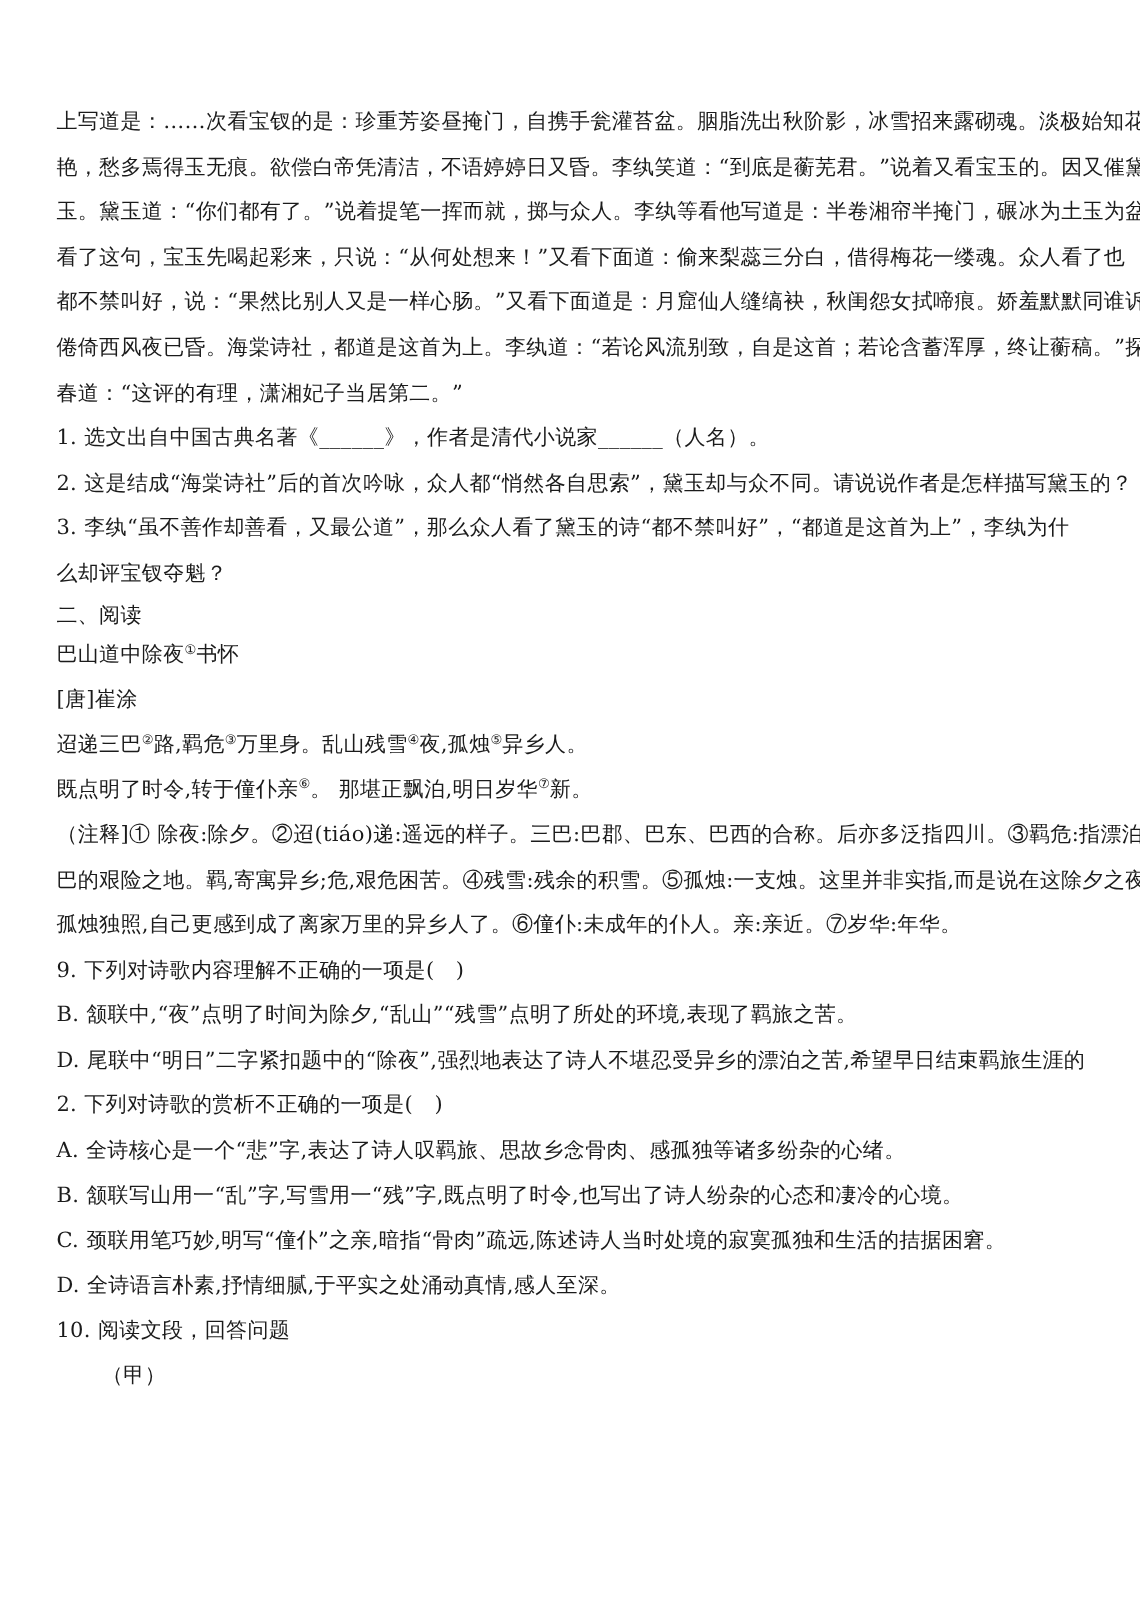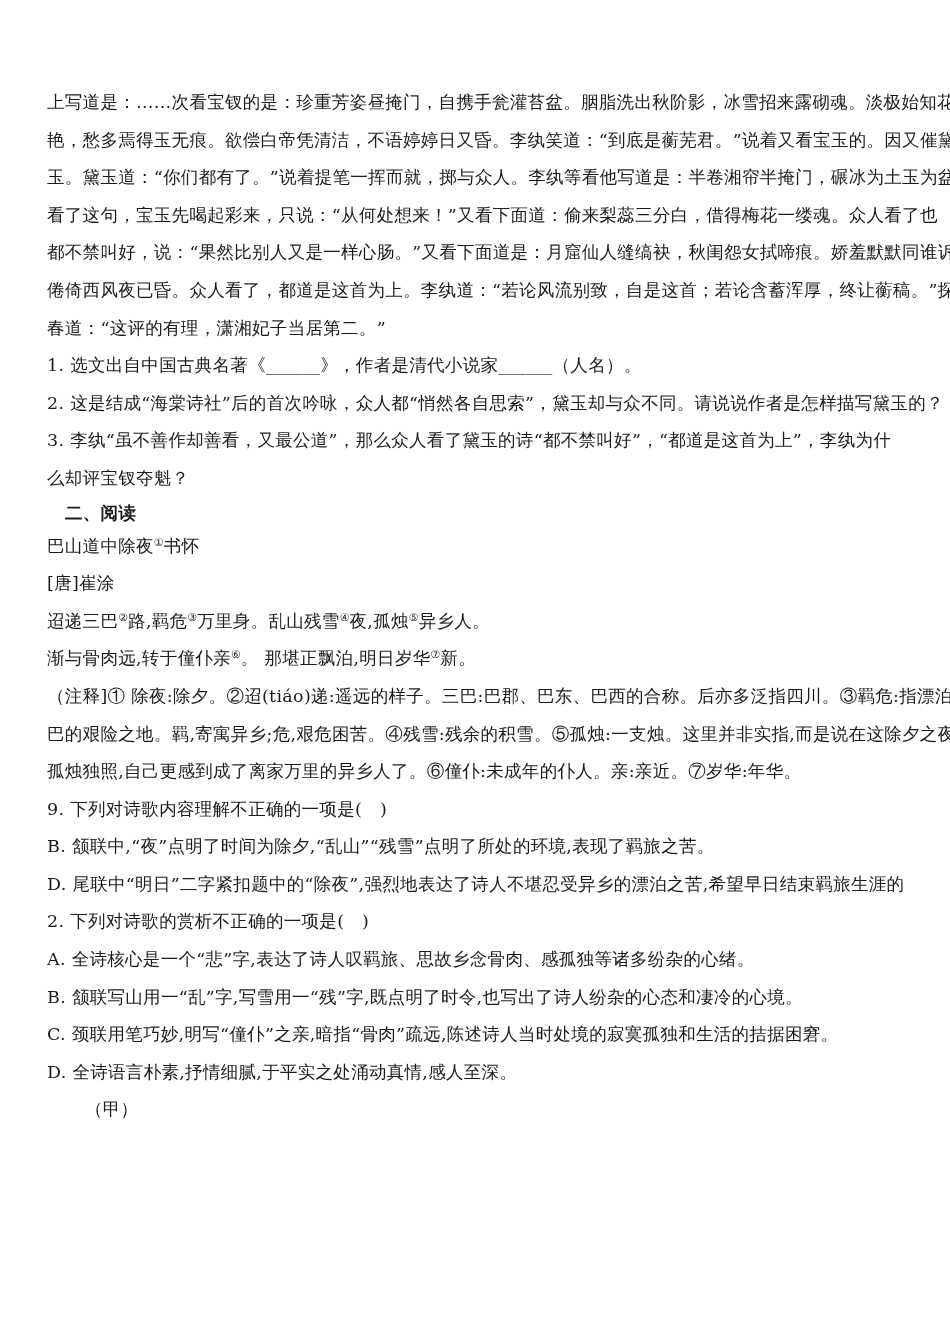--- a/index.html
+++ b/index.html
@@ -16,57 +16,58 @@
   }
   .doc { width: 100%; }
   .ln {
     margin: 0;
     font-size: 17.5px;
     line-height: 37.6px;
     letter-spacing: 0.3px;
     white-space: nowrap;
     text-align: left;
   }
-  .heading { font-weight: bold; line-height: 30px; margin-left: 18px; }
+  .heading { font-weight: normal; line-height: 30px; }
   .subhead { line-height: 31px; }
   .indented { padding-left: 38px; }
   sup.note-ref {
     font-size: 11px;
     line-height: 0;
     vertical-align: 6px;
     letter-spacing: 0;
   }
 </style>
 </head>
 <body>
 
 <main class="page">
   <div class="doc" id="doc-body">
       <p class="ln">上写道是：……次看宝钗的是：珍重芳姿昼掩门，自携手瓮灌苔盆。胭脂洗出秋阶影，冰雪招来露砌魂。淡极始知花更</p>
       <p class="ln">艳，愁多焉得玉无痕。欲偿白帝凭清洁，不语婷婷日又昏。李纨笑道：“到底是蘅芜君。”说着又看宝玉的。因又催黛</p>
       <p class="ln">玉。黛玉道：“你们都有了。”说着提笔一挥而就，掷与众人。李纨等看他写道是：半卷湘帘半掩门，碾冰为土玉为盆。</p>
       <p class="ln">看了这句，宝玉先喝起彩来，只说：“从何处想来！”又看下面道：偷来梨蕊三分白，借得梅花一缕魂。众人看了也</p>
       <p class="ln">都不禁叫好，说：“果然比别人又是一样心肠。”又看下面道是：月窟仙人缝缟袂，秋闺怨女拭啼痕。娇羞默默同谁诉，</p>
-      <p class="ln">倦倚西风夜已昏。众人看了，都道是这首为上。李纨道：“若论风流别致，自是这首；若论含蓄浑厚，终让蘅稿。”探</p>
+      <p class="ln">倦倚西风夜已昏。海棠诗社，都道是这首为上。李纨道：“若论风流别致，自是这首；若论含蓄浑厚，终让蘅稿。”探</p>
       <p class="ln">春道：“这评的有理，潇湘妃子当居第二。”</p>
       <p class="ln">1.  选文出自中国古典名著《______》，作者是清代小说家______（人名）。</p>
       <p class="ln">2.  这是结成“海棠诗社”后的首次吟咏，众人都“悄然各自思索”，黛玉却与众不同。请说说作者是怎样描写黛玉的？</p>
       <p class="ln">3.  李纨“虽不善作却善看，又最公道”，那么众人看了黛玉的诗“都不禁叫好”，“都道是这首为上”，李纨为什</p>
       <p class="ln">么却评宝钗夺魁？</p>
       <p class="ln heading">二、阅读</p>
       <p class="ln"><span>巴山道中除夜</span><sup class="note-ref">①</sup><span>书怀</span></p>
       <p class="ln">[唐]崔涂</p>
       <p class="ln"><span>迢递三巴</span><sup class="note-ref">②</sup><span>路,羁危</span><sup class="note-ref">③</sup><span>万里身。乱山残雪</span><sup class="note-ref">④</sup><span>夜,孤烛</span><sup class="note-ref">⑤</sup><span>异乡人。</span></p>
-      <p class="ln"><span>渐与骨肉远,转于僮仆亲</span><sup class="note-ref">⑥</sup><span>。 那堪正飘泊,明日岁华</span><sup class="note-ref">⑦</sup><span>新。</span></p>
+      <p class="ln"><span>既点明了时令,转于僮仆亲</span><sup class="note-ref">⑥</sup><span>。 那堪正飘泊,明日岁华</span><sup class="note-ref">⑦</sup><span>新。</span></p>
       <p class="ln">（注释]① 除夜:除夕。②迢(tiáo)递:遥远的样子。三巴:巴郡、巴东、巴西的合称。后亦多泛指四川。③羁危:指漂泊于三</p>
       <p class="ln">巴的艰险之地。羁,寄寓异乡;危,艰危困苦。④残雪:残余的积雪。⑤孤烛:一支烛。这里并非实指,而是说在这除夕之夜,</p>
       <p class="ln">孤烛独照,自己更感到成了离家万里的异乡人了。⑥僮仆:未成年的仆人。亲:亲近。⑦岁华:年华。</p>
       <p class="ln">9.  下列对诗歌内容理解不正确的一项是(　)</p>
       <p class="ln">B.  颔联中,“夜”点明了时间为除夕,“乱山”“残雪”点明了所处的环境,表现了羁旅之苦。</p>
       <p class="ln">D.  尾联中“明日”二字紧扣题中的“除夜”,强烈地表达了诗人不堪忍受异乡的漂泊之苦,希望早日结束羁旅生涯的</p>
       <p class="ln">2.  下列对诗歌的赏析不正确的一项是(　)</p>
       <p class="ln">A.  全诗核心是一个“悲”字,表达了诗人叹羁旅、思故乡念骨肉、感孤独等诸多纷杂的心绪。</p>
       <p class="ln">B.  颔联写山用一“乱”字,写雪用一“残”字,既点明了时令,也写出了诗人纷杂的心态和凄冷的心境。</p>
       <p class="ln">C.  颈联用笔巧妙,明写“僮仆”之亲,暗指“骨肉”疏远,陈述诗人当时处境的寂寞孤独和生活的拮据困窘。</p>
       <p class="ln">D.  全诗语言朴素,抒情细腻,于平实之处涌动真情,感人至深。</p>
+      <p class="ln">10.  阅读文段，回答问题</p>
       <p class="ln indented">（甲）</p>
     </div>
 </main>
 
 </body></html>

